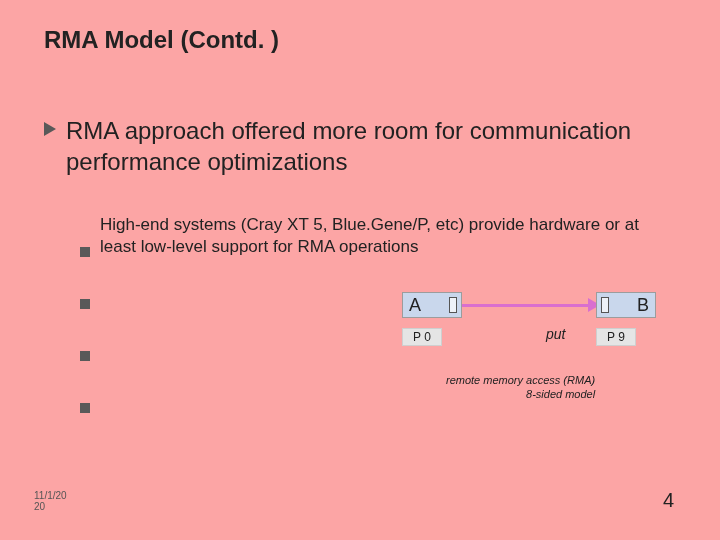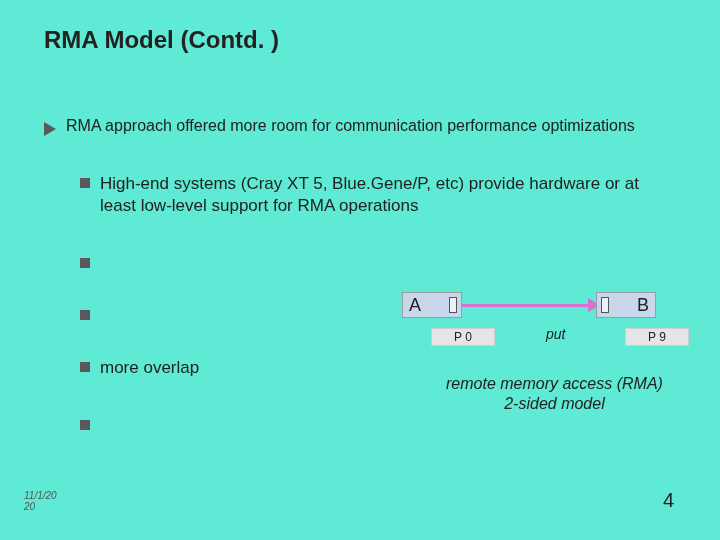--- a/index.html
+++ b/index.html
@@ -1,21 +1,21 @@
 <!DOCTYPE html>
 <html><head>
 <meta charset="utf-8">
 <style>
   * { margin: 0; padding: 0; box-sizing: border-box; }
   html, body { width: 720px; height: 540px; background: #fff; font-family: Arial, Helvetica, sans-serif; }
   .slide {
     position: relative;
     width: 720px;
     height: 540px;
-    background: #5eead4;
+    background: #fca5a5;
   }
   .title {
     position: absolute;
     top: 26px;
     left: 44px;
     font-size: 24px;
     font-weight: bold;
     color: #222;
   }
   .body {
@@ -29,31 +29,31 @@
     align-items: flex-start;
     margin-bottom: 8px;
   }
   .l1-bullet {
     flex: 0 0 auto;
     margin-right: 8px;
     margin-top: 6px;
   }
   .l1-bullet svg { display: block; }
   .l1-text {
-    font-size: 16px;
+    font-size: 24px;
     color: #222;
     line-height: 1.28;
   }
   .l2-list {
     margin-top: 10px;
     margin-left: 36px;
   }
   .l2 {
     display: flex;
-    align-items: flex-start;
+    align-items: flex-end;
     margin-bottom: 2px;
     margin-top: 37px;
   }
   .l2-bullet {
     flex: 0 0 auto;
     width: 10px;
     height: 10px;
     background: #595959;
     margin-right: 10px;
     margin-top: 5px;
@@ -106,59 +106,57 @@
     top: 6px;
     left: 186px;
     width: 0; height: 0;
     border-top: 7px solid transparent;
     border-bottom: 7px solid transparent;
     border-left: 12px solid #d96fcf;
   }
   .p0, .p1 {
     position: absolute;
     top: 36px;
-    width: 64px;
+    width: 40px;
     height: 18px;
     background: #e5e5e5;
     border: 1px solid #cfcfcf;
     font-size: 12px;
     color: #222;
     display: flex;
     align-items: center;
     justify-content: center;
-    margin-left: 29px;
   }
   .p0 { left: 0; }
   .p1 { left: 194px; }
   .put-label {
     position: absolute;
     top: 34px;
     left: 144px;
     font-size: 14px;
     font-style: italic;
     color: #222;
   }
   .caption {
     position: absolute;
     top: 374px;
     left: 446px;
-    font-size: 16px;
+    font-size: 11px;
     font-style: italic;
     color: #222;
     line-height: 1.25;
-    text-align: center;
+    text-align: right;
   }
   .footer-date {
     position: absolute;
     bottom: 28px;
-    left: 24px;
+    left: 34px;
     font-size: 10px;
     color: #555;
     line-height: 1.1;
-    font-style: italic;
   }
   .footer-page {
     position: absolute;
     bottom: 28px;
     right: 46px;
     font-size: 20px;
     color: #222;
   }
 </style>
 </head>
@@ -184,24 +182,20 @@
         <span class="l2-text">High-end systems (Cray XT 5, Blue.Gene/P, etc) provide hardware or at least low-level support for RMA operations</span>
       </div>
       <div class="l2">
         <span class="l2-bullet"></span>
       </div>
       <div class="l2">
         <span class="l2-bullet"></span>
       </div>
       <div class="l2">
         <span class="l2-bullet"></span>
-        <span class="l2-text">more overlap</span>
-      </div>
-      <div class="l2">
-        <span class="l2-bullet"></span>
       </div>
     </div>
   </div>
 
   <div class="diagram">
     <div class="box-a">
       <span>A</span>
       <span class="inner-mark"></span>
     </div>
     <div class="arrow-line"></div>
@@ -210,21 +204,21 @@
       <span class="inner-mark" style="left:4px; right:auto;"></span>
       <span style="margin-left:auto; padding-right:6px;">B</span>
     </div>
     <div class="p0">P 0</div>
     <div class="p1">P 9</div>
     <div class="put-label">put</div>
   </div>
 
   <div class="caption">
     <div>remote memory access (RMA)</div>
-    <div>2-sided model</div>
+    <div>8-sided model</div>
   </div>
 
   <div class="footer-date">
     <div>11/1/20</div>
     <div>20</div>
   </div>
   <div class="footer-page">4</div>
 
 </div>
 

